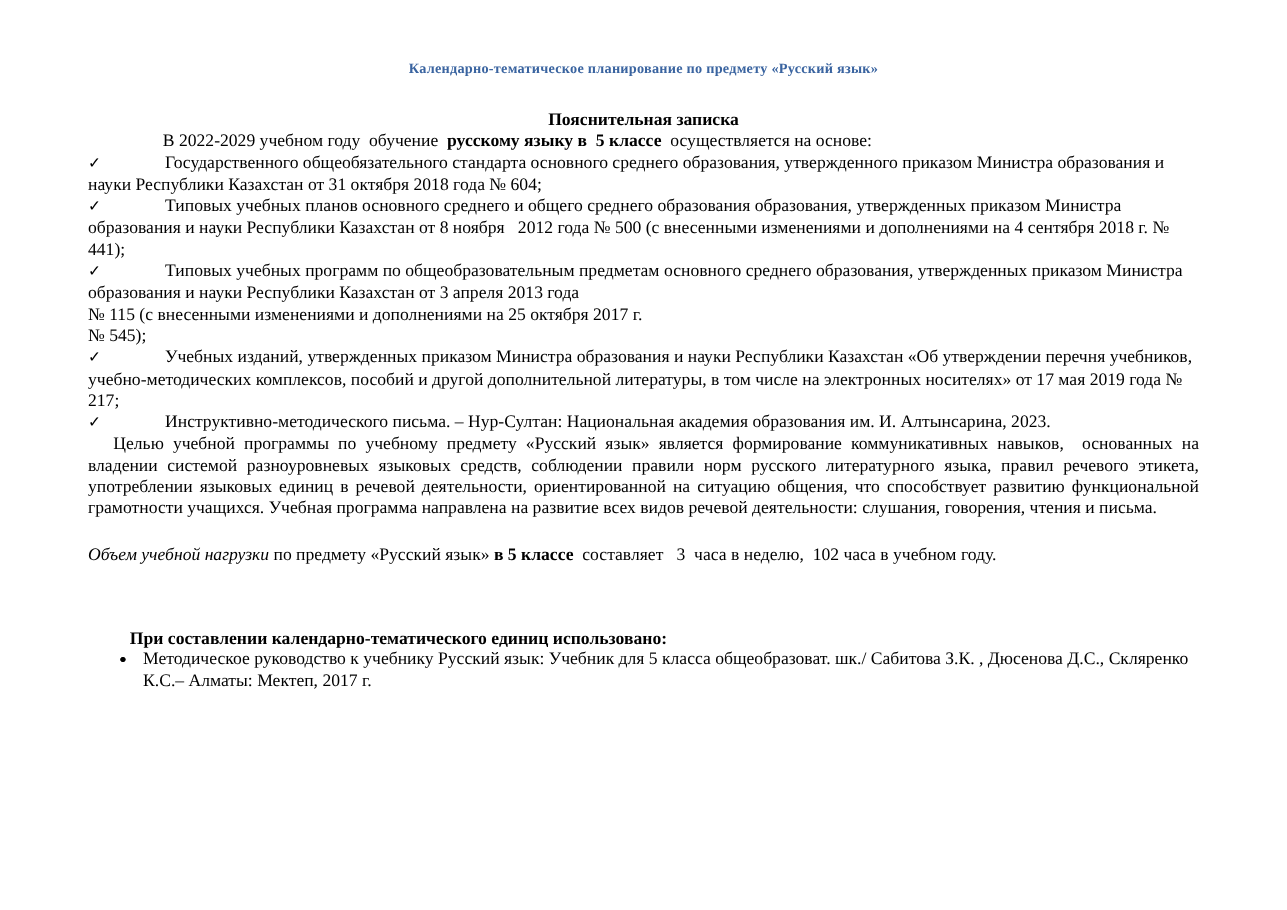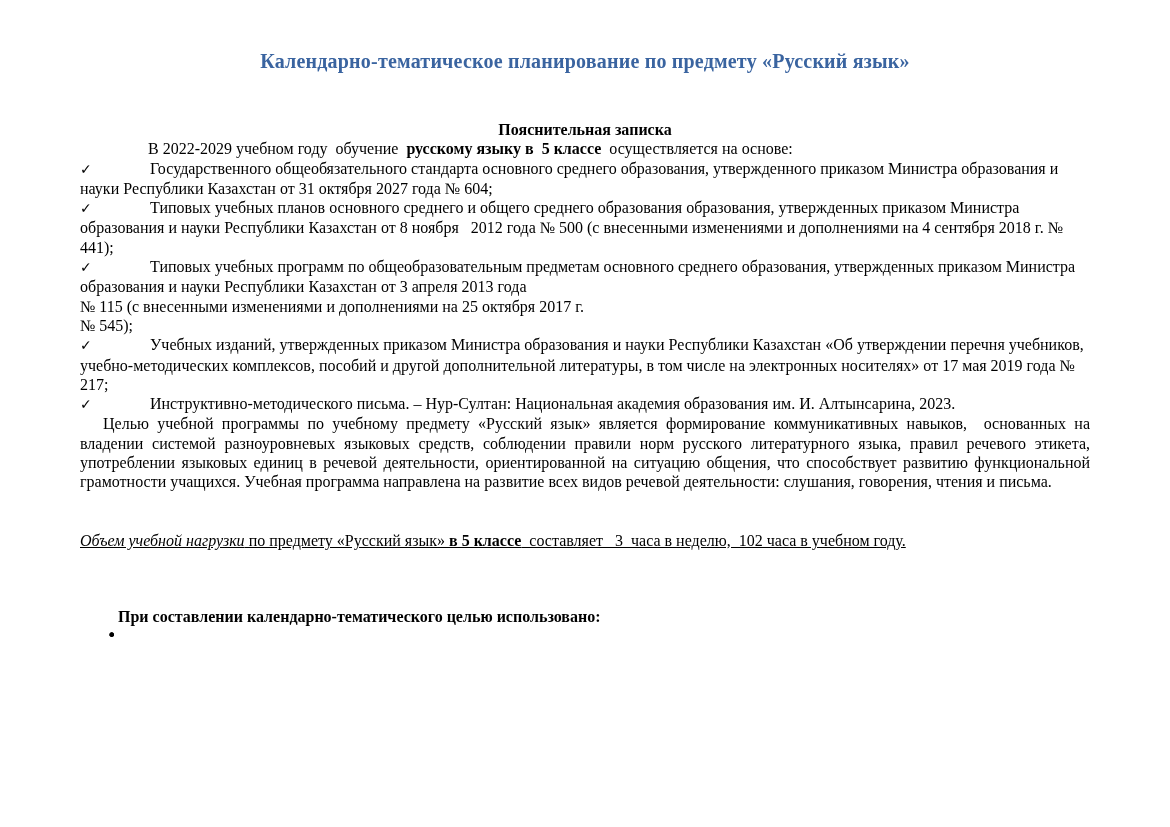--- a/index.html
+++ b/index.html
@@ -10,27 +10,27 @@
     font-size: 16px;
     line-height: 19.3px;
     color: #000000;
     overflow: hidden;
   }
   .page { padding: 0 80px; box-sizing: border-box; width: 1170px; height: 827px; }
   .doc-title {
     padding-top: 50px;
     text-align: center;
     font-weight: bold;
-    font-size: 20px;
+    font-size: 13px;
     line-height: 23px;
     letter-spacing: 0.2px;
     white-space: pre-wrap;
   }
   .section-heading {
-    margin-top: 47px;
+    margin-top: 27px;
     text-align: center;
     font-weight: bold;
     white-space: pre-wrap;
   }
   p { margin: 0; }
   .b { font-weight: bold; }
   .i { font-style: italic; }
   .txt { white-space: pre-wrap; }
   .opening { text-indent: 68px; }
   .check-para { margin: 0; }
@@ -39,21 +39,21 @@
     width: 70px;
     font-family: "DejaVu Sans", sans-serif;
     font-size: 14px;
   }
   .check-text { white-space: pre-wrap; }
   .goal {
     text-indent: 23px;
     text-align: justify;
     white-space: pre-wrap;
   }
-  .workload { margin-top: 39px; text-decoration: underline; }
+  .workload { margin-top: 23px; }
   .sources-heading {
     margin-top: 57px;
     padding-left: 38px;
     font-weight: bold;
     white-space: pre-wrap;
   }
   .bullet-item { position: relative; padding-left: 50px; margin: 0; }
   .bullet {
     position: absolute;
     left: 27px; top: 0;
@@ -68,40 +68,40 @@
 <div class="page">
 
   <div class="doc-title" style="color: rgb(58, 100, 160);">Календарно-тематическое планирование по предмету «Русский язык»</div>
 
   <div class="section-heading">Пояснительная записка</div>
 
   <p class="opening"><span class="txt">В 2022-2029 учебном году  обучение  </span><span class="b txt">русскому языку в  5 классе</span><span class="txt">  осуществляется на основе:</span></p>
 
   <div class="check-list">
 
-      <p class="check-para"><span class="check-marker">✓</span><span class="check-text">Государственного общеобязательного стандарта основного среднего образования, утвержденного приказом Министра образования и науки Республики Казахстан от 31 октября 2027 года № 604;</span></p>
+      <p class="check-para"><span class="check-marker">✓</span><span class="check-text">Государственного общеобязательного стандарта основного среднего образования, утвержденного приказом Министра образования и науки Республики Казахстан от 31 октября 2018 года № 604;</span></p>
 
       <p class="check-para"><span class="check-marker">✓</span><span class="check-text">Типовых учебных планов основного среднего и общего среднего образования образования, утвержденных приказом Министра образования и науки Республики Казахстан от 8 ноября   2012 года № 500 (с внесенными изменениями и дополнениями на 4 сентября 2018 г. № 441);</span></p>
 
       <p class="check-para"><span class="check-marker">✓</span><span class="check-text">Типовых учебных программ по общеобразовательным предметам основного среднего образования, утвержденных приказом Министра образования и науки Республики Казахстан от 3 апреля 2013 года
 № 115 (с внесенными изменениями и дополнениями на 25 октября 2017 г.
 № 545);</span></p>
 
       <p class="check-para"><span class="check-marker">✓</span><span class="check-text">Учебных изданий, утвержденных приказом Министра образования и науки Республики Казахстан «Об утверждении перечня учебников, учебно-методических комплексов, пособий и другой дополнительной литературы, в том числе на электронных носителях» от 17 мая 2019 года № 217;</span></p>
 
       <p class="check-para"><span class="check-marker">✓</span><span class="check-text">Инструктивно-методического письма. – Нур-Султан: Национальная академия образования им. И. Алтынсарина, 2023.</span></p>
     </div>
 
   <p class="goal">Целью учебной программы по учебному предмету «Русский язык» является формирование коммуникативных навыков,  основанных на владении системой разноуровневых языковых средств, соблюдении правили норм русского литературного языка, правил речевого этикета, употреблении языковых единиц в речевой деятельности, ориентированной на ситуацию общения, что способствует развитию функциональной грамотности учащихся. Учебная программа направлена на развитие всех видов речевой деятельности: слушания, говорения, чтения и письма.</p>
 
   <p class="workload"><span class="i txt">Объем учебной нагрузки</span><span class="txt"> по предмету «Русский язык» </span><span class="b txt">в 5 классе</span><span class="txt">  составляет   3  часа в неделю,  102 часа в учебном году.</span></p>
 
-  <p class="sources-heading">При составлении календарно-тематического целью использовано:</p>
+  <p class="sources-heading">При составлении календарно-тематического единиц использовано:</p>
 
   <div class="bullet-list">
 
       <p class="bullet-item"><span class="bullet">•</span></p>
 
-      <p class="bullet-item"><span class="bullet">•</span></p>
+      <p class="bullet-item"><span class="bullet">•</span><span class="bullet-text">Методическое руководство к учебнику Русский язык: Учебник для 5 класса общеобразоват. шк./ Сабитова З.К. , Дюсенова Д.С., Скляренко К.С.– Алматы: Мектеп, 2017 г.</span></p>
     </div>
 
 
 </div>
 
 </body></html>

